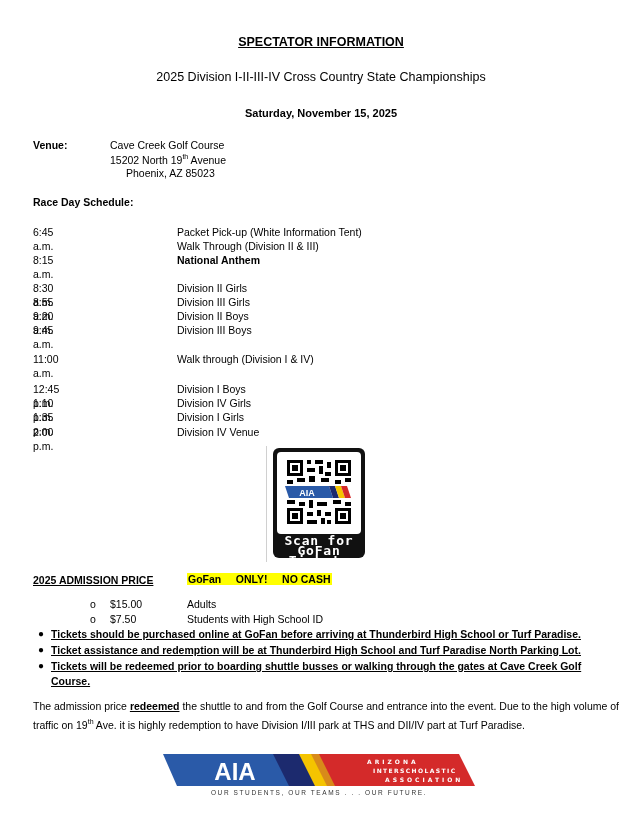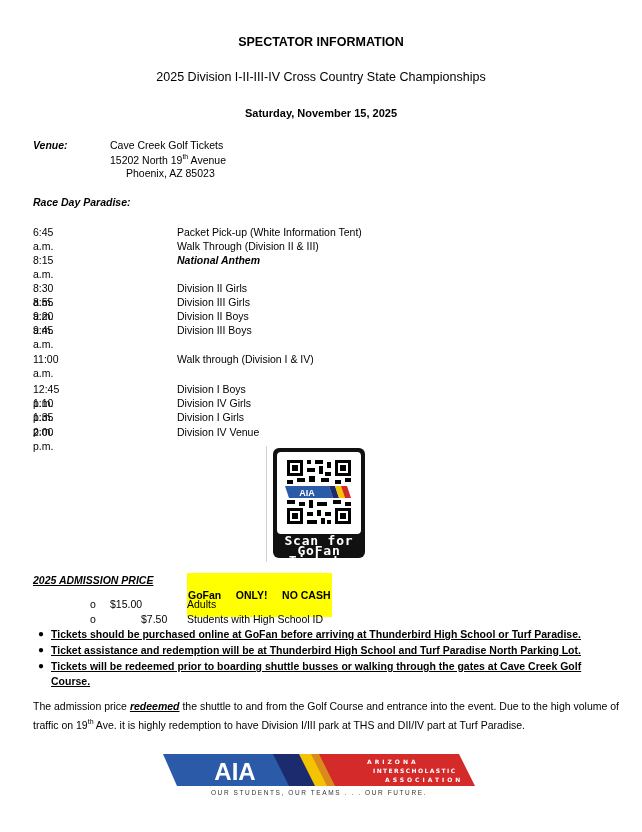--- a/index.html
+++ b/index.html
@@ -3,24 +3,24 @@
 <meta charset="utf-8">
 <style>
   html, body { margin: 0; padding: 0; background: #ffffff; }
   body {
     width: 642px; height: 832px; position: relative; overflow: hidden;
     font-family: "Liberation Sans", "DejaVu Sans", sans-serif;
     color: #000; font-size: 10.5px;
   }
   .abs { position: absolute; white-space: nowrap; }
   .center { left: 0; width: 642px; text-align: center; }
-  .h-title { top: 35px; font-weight: bold; font-size: 12.5px; }
+  .h-title { top: 35px; font-weight: bold; font-size: 12.5px; text-decoration: underline; }
   .h-sub { top: 70px; font-size: 12.5px; }
   .h-date { top: 107px; font-weight: bold; font-size: 11px; }
-  .bold { font-weight: bold; font-style: italic; }
+  .bold { font-weight: bold; }
   .u { text-decoration: underline; }
   .row { position: absolute; left: 33px; height: 14px; line-height: 14px; }
   .row .t { position: absolute; left: 0; }
   .row .e { position: absolute; left: 144px; white-space: nowrap; }
   .qr-wrap {
     position: absolute; left: 266px; top: 446px; width: 110px; height: 116px;
     border-left: 1px solid #d0d0d0;
   }
   .qr-card {
     position: absolute; left: 6px; top: 2px; width: 92px; height: 110px;
@@ -43,25 +43,25 @@
   .tagline { position: absolute; left: 163px; top: 789px; width: 312px; text-align: center; font-size: 6.5px; letter-spacing: 1.6px; color: #333; }
 </style>
 </head>
 <body>
 
 <div class="abs center h-title">SPECTATOR INFORMATION</div>
 <div class="abs center h-sub">2025 Division I-II-III-IV Cross Country State Championships</div>
 <div class="abs center h-date">Saturday, November 15, 2025</div>
 
 <div class="abs bold" style="left:33px; top:139px;">Venue:</div>
-<div class="abs" style="left:110px; top:139px;">Cave Creek Golf Tickets</div>
+<div class="abs" style="left:110px; top:139px;">Cave Creek Golf Course</div>
 <div class="abs" style="left:110px; top:153px;"><span>15202 North 19</span><sup style="font-size:7px;">th</sup><span> Avenue</span></div>
 <div class="abs" style="left:110px; top:167px;margin-left:16px;">Phoenix, AZ  85023</div>
 
-<div class="abs bold" style="left:33px; top:196px;">Race Day Paradise:</div>
+<div class="abs bold" style="left:33px; top:196px;">Race Day Schedule:</div>
 
 <div class="row" style="top:225px;">
     <span class="t">6:45 a.m.</span>
     <span class="e">Packet Pick-up (White Information Tent)</span>
   </div>
 <div class="row" style="top:239px;">
     <span class="t"></span>
     <span class="e">Walk Through (Division II &amp; III)</span>
   </div>
 <div class="row" style="top:253px;">
@@ -156,27 +156,27 @@
       </svg>
     </div>
     <div class="qr-caption">
       <div>Scan for</div>
       <div>GoFan Tickets</div>
     </div>
   </div>
 </div>
 
 <div class="abs bold u" style="left:33px; top:574px;">2025 ADMISSION PRICE</div>
-<div class="abs hl" style="left:187px; top:573px; padding:16px 1px; white-space:pre;">GoFan     ONLY!     NO CASH</div>
+<div class="abs hl" style="left:187px; top:573px; padding:0 1px; white-space:pre;">GoFan     ONLY!     NO CASH</div>
 
 <div class="abs" style="left:90px; top:598px;">o</div>
 <div class="abs" style="left:110px; top:598px;">$15.00</div>
 <div class="abs" style="left:187px; top:598px;">Adults</div>
 <div class="abs" style="left:90px; top:613px;">o</div>
-<div class="abs" style="left:110px; top:613px;margin-left:31px;">$7.50</div>
+<div class="abs" style="left:110px; top:613px;">$7.50</div>
 <div class="abs" style="left:187px; top:613px;">Students with High School ID</div>
 
 <div class="abs dot" style="top:628px;">●</div>
 <div class="abs bullet" style="top:627px;">Tickets should be purchased online at GoFan before arriving at Thunderbird High School or Turf Paradise.</div>
 <div class="abs dot" style="top:644px;">●</div>
 <div class="abs bullet" style="top:643px;">Ticket assistance and redemption will be at Thunderbird High School and Turf Paradise North Parking Lot.</div>
 <div class="abs dot" style="top:660px;">●</div>
 <div class="abs bullet" style="top:659px;">Tickets will be redeemed prior to boarding shuttle busses or walking through the gates at Cave Creek Golf</div>
 <div class="abs bullet" style="top:674px;">Course.</div>
 

